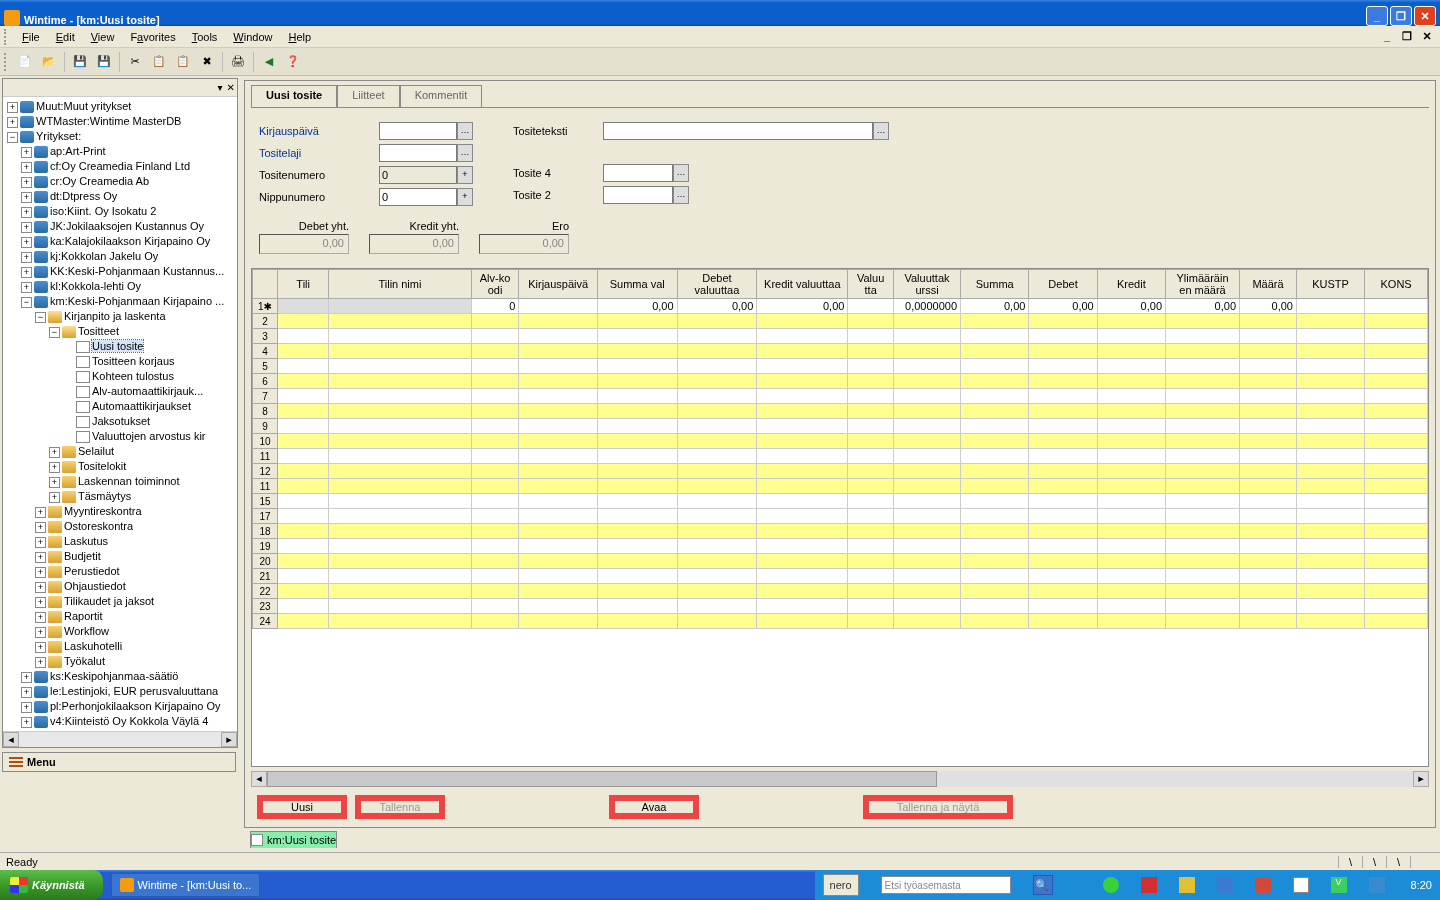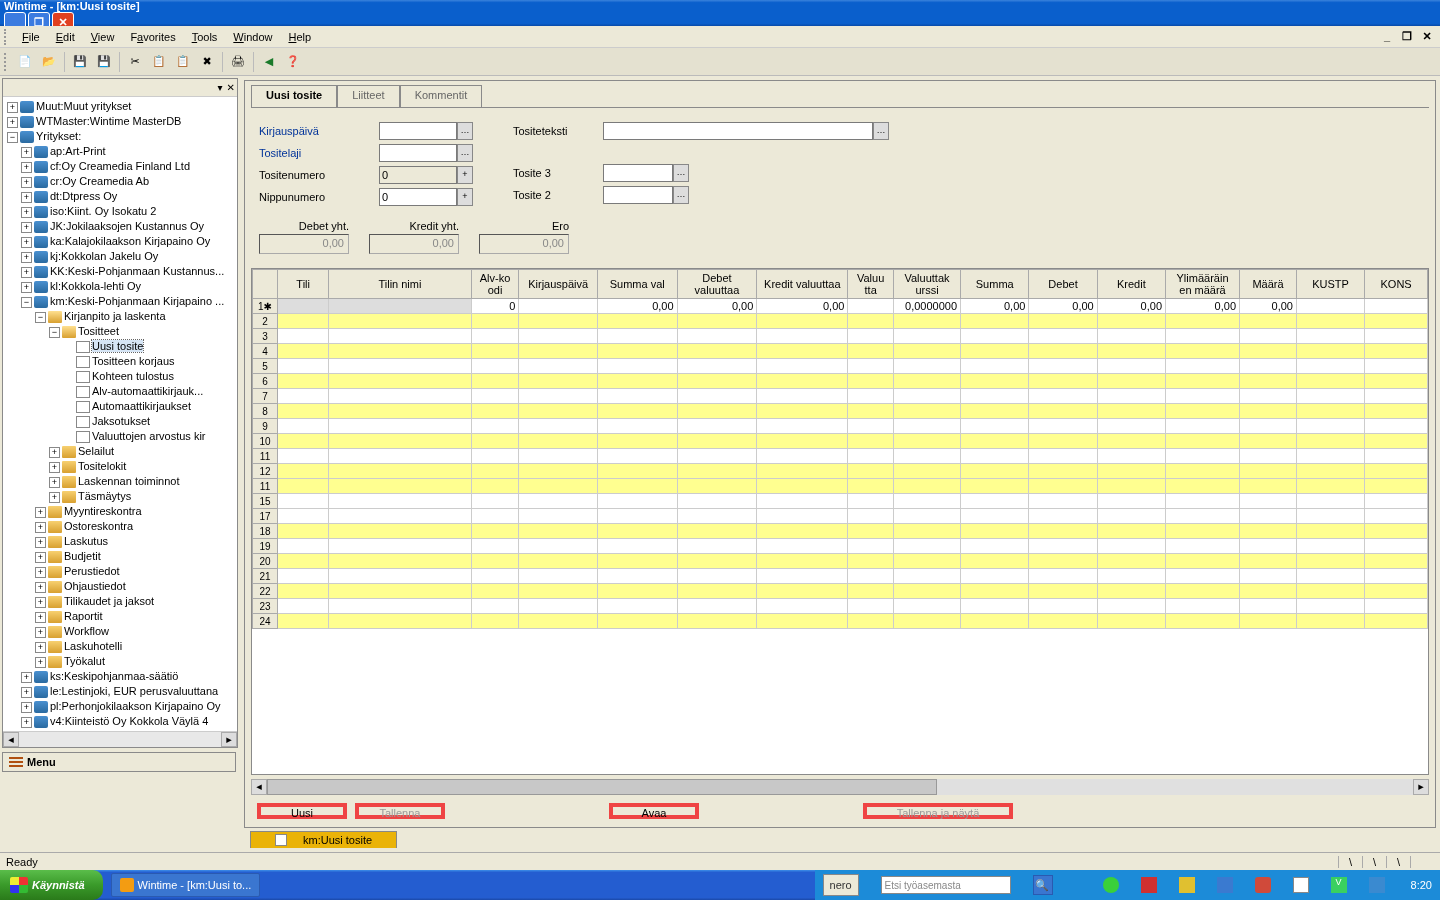--- a/index.html
+++ b/index.html
@@ -1,19 +1,19 @@
 <!DOCTYPE html>
 <html><head>
 <meta charset="utf-8">
 <style>
 * { box-sizing: border-box; margin: 0; padding: 0; font-family: Tahoma, sans-serif; font-size: 11px; }
 body { width: 1440px; height: 900px; background: #ece9d8; overflow: hidden; position: relative; }
 
 
-.titlebar { height: 26px; background: linear-gradient(to bottom, #3b83dc 0%, #0a5fcc 10%, #0a5fcc 90%, #084aa8 100%); display: flex; align-items: flex-start; color: #fff; padding: 0 4px; flex-direction: column; }
+.titlebar { height: 26px; background: linear-gradient(to bottom, #3b83dc 0%, #0a5fcc 10%, #0a5fcc 90%, #084aa8 100%); display: flex; align-items: flex-end; color: #fff; padding: 0 4px; }
 .titlebar .app-icon { width: 16px; height: 16px; background: #f39c12; border-radius: 2px; margin-right: 4px; }
 .titlebar .title { flex: 1; font-weight: bold; }
 .titlebar .win-btns { display: flex; gap: 2px; }
 .titlebar .wb { width: 22px; height: 20px; border: 1px solid #fff; border-radius: 3px; display: flex; align-items: center; justify-content: center; font-weight: bold; cursor: pointer; }
 .wb.min { background: #3b7be0; }
 .wb.max { background: #3b7be0; }
 .wb.close { background: #e04020; }
 
 
 .menubar { height: 22px; background: #ece9d8; display: flex; align-items: center; padding: 0 4px; border-bottom: 1px solid #ccc; position: relative; }
@@ -85,29 +85,29 @@
 .grid .rowhead { background: #ece9d8; width: 22px; text-align: center; border: 1px solid #aaa; font-size:10px;}
 .grid tr.alt td:not(.rowhead) { background: #ffff90; }
 .grid td.num { text-align: right; }
 .grid-hscroll { height: 16px; background: #ece9d8; display: flex; margin: 0 6px;}
 .grid-hscroll .arrow { width: 16px; background: #ddd; border: 1px solid #aaa; text-align:center; line-height:12px; cursor:pointer;}
 .grid-hscroll .track { flex:1; background: #e0e0e0; position:relative;}
 .grid-hscroll .thumb { position:absolute; left:0; width:670px; top:0; bottom:0; background: #c8c8c8; border:1px solid #999;}
 
 
 .bottom-btns { display: flex; gap: 8px; padding: 8px 12px; }
-.bottom-btns button { height: 16px; border: 4px solid #ef4444; background: #ece9d8; cursor: pointer; }
+.bottom-btns button { height: 24px; border: 6px solid #ef4444; background: #ece9d8; cursor: pointer; }
 .bottom-btns button:disabled { color: #999; }
 .btn-sm { width: 90px; }
 .btn-md { width: 90px; }
 .btn-lg { width: 150px; margin: 0 auto; }
 
 
 .doc-tab { height: 20px; padding: 0 6px; display:flex; align-items:flex-end;}
-.doc-tab .dt { border:1px solid #888; border-bottom:none; background:#eab308; padding:2px 24px; display:flex; align-items:center; gap:16px;}
+.doc-tab .dt { border:1px solid #888; border-bottom:none; background:#86efac; padding:2px 0; display:flex; align-items:center; gap:4px;}
 .doc-tab .dt .ico { width:12px; height:12px; border:1px solid #888; background:#fff;}
 
 
 .status { height: 18px; background: #ece9d8; border-top: 1px solid #aaa; display: flex; align-items: center; padding: 0 6px; }
 .status .cells { margin-left:auto; display:flex;}
 .status .cell { width:24px; border-left:1px solid #aaa; text-align:center;}
 
 
 .taskbar { height: 30px; background: linear-gradient(to bottom, #3c8ee8 0%, #245dd0 8%, #245dd0 92%, #1a48a8 100%); display: flex; align-items: center; }
 .start-btn { height: 30px; padding: 0 18px 0 10px; background: linear-gradient(to bottom, #5abd4a 0%, #3a9a2a 50%, #2a7a1a 100%); color: #fff; font-weight: bold; font-style: italic; font-size: 15px; display: flex; align-items: center; border-radius: 0 10px 10px 0; cursor: pointer; gap: 4px;}
@@ -272,21 +272,21 @@
             </div>
           </div>
           <div>
             <div class="form-row">
               <div class="form-label black" style="width:90px">Tositeteksti</div>
               <input class="form-input" style="width: 270px;">
               <div class="form-btn">…</div>
             </div>
             <div style="height:20px"></div>
             <div class="form-row">
-              <div class="form-label black" style="width:90px">Tosite 3</div>
+              <div class="form-label black" style="width:90px">Tosite 4</div>
               <input class="form-input" style="width: 70px;">
               <div class="form-btn">…</div>
             </div>
             <div class="form-row">
               <div class="form-label black" style="width:90px">Tosite 2</div>
               <input class="form-input" style="width: 70px;">
               <div class="form-btn">…</div>
             </div>
           </div>
         </div>

